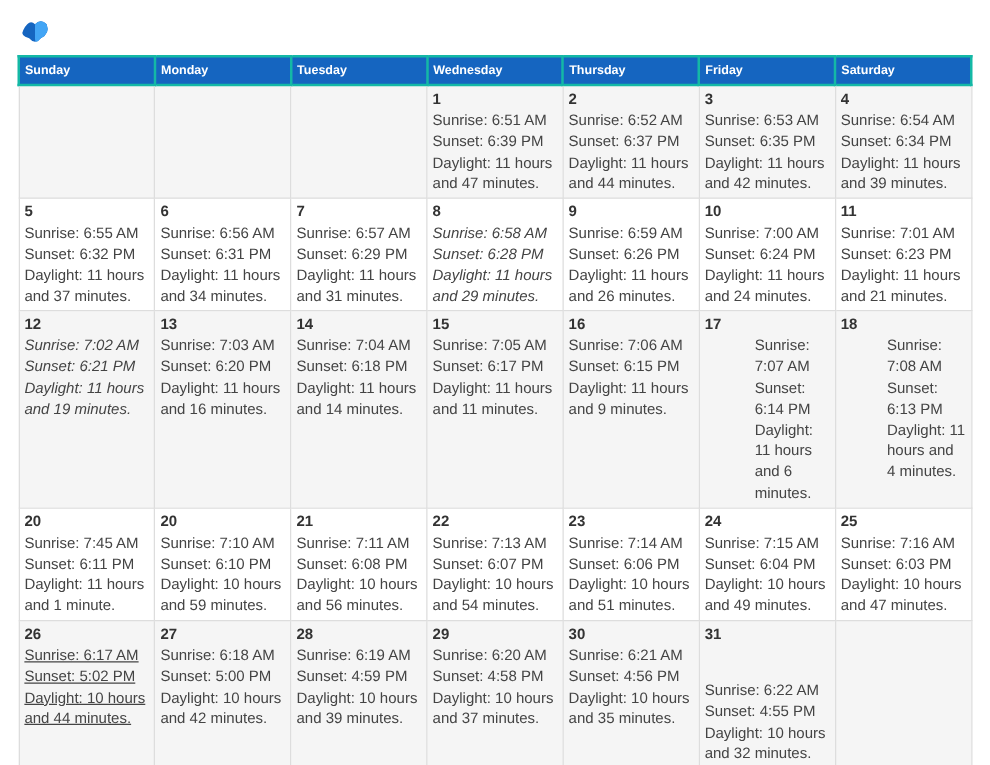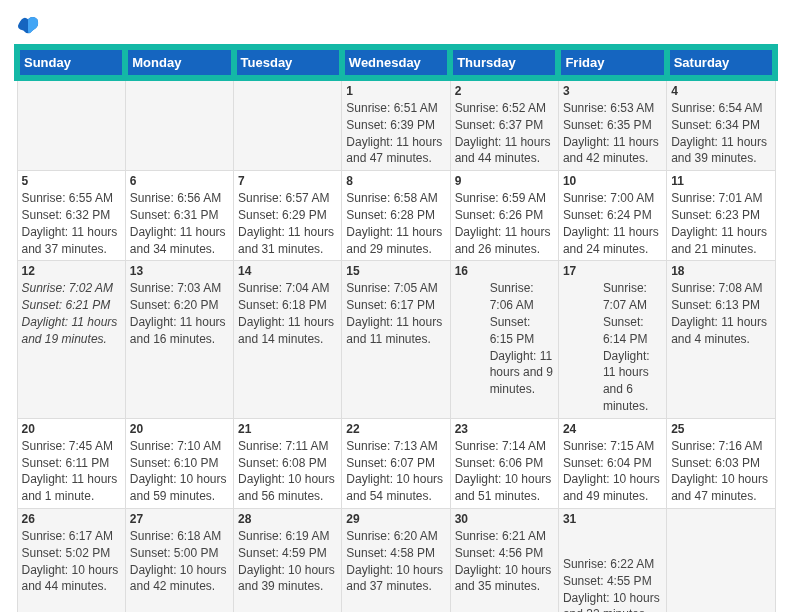--- a/index.html
+++ b/index.html
@@ -49,25 +49,25 @@
       color: #555;
     }
     table {
       width: 100%;
       border-collapse: collapse;
       table-layout: fixed;
     }
     thead tr th {
       background-color: #1565c0;
       color: #fff;
-      font-size: 13px;
+      font-size: 10px;
       font-weight: bold;
       padding: 5px 4px;
       text-align: left;
-      border: 6px solid #14b8a6;
+      border: 2px solid #14b8a6;
     }
     tbody tr td {
       vertical-align: top;
       border: 1px solid #ddd;
       padding: 3px 4px;
       font-size: 9.5px;
       color: #333;
       height: 84px;
       background: #fff;
     }
@@ -167,21 +167,21 @@
 Daylight: 11 hours and 34 minutes.</div>
           </td>
           <td>
             <span class="day-number">7</span>
             <div class="day-info" style="white-space: pre-line;">Sunrise: 6:57 AM
 Sunset: 6:29 PM
 Daylight: 11 hours and 31 minutes.</div>
           </td>
           <td>
             <span class="day-number">8</span>
-            <div class="day-info" style="white-space: pre-line;">Sunrise: 6:58 AM
+            <div class="day-info" style="white-space: pre-line; font-style: italic;">Sunrise: 6:58 AM
 Sunset: 6:28 PM
 Daylight: 11 hours and 29 minutes.</div>
           </td>
           <td>
             <span class="day-number">9</span>
             <div class="day-info" style="white-space: pre-line;">Sunrise: 6:59 AM
 Sunset: 6:26 PM
 Daylight: 11 hours and 26 minutes.</div>
           </td>
           <td>
@@ -217,33 +217,33 @@
 Daylight: 11 hours and 14 minutes.</div>
           </td>
           <td>
             <span class="day-number">15</span>
             <div class="day-info" style="white-space: pre-line;">Sunrise: 7:05 AM
 Sunset: 6:17 PM
 Daylight: 11 hours and 11 minutes.</div>
           </td>
           <td>
             <span class="day-number">16</span>
-            <div class="day-info" style="white-space: pre-line; margin-left: 35px;">Sunrise: 7:06 AM
+            <div class="day-info" style="white-space: pre-line;">Sunrise: 7:06 AM
 Sunset: 6:15 PM
 Daylight: 11 hours and 9 minutes.</div>
           </td>
           <td>
             <span class="day-number">17</span>
             <div class="day-info" style="white-space: pre-line; margin-left: 40px;">Sunrise: 7:07 AM
 Sunset: 6:14 PM
 Daylight: 11 hours and 6 minutes.</div>
           </td>
           <td>
             <span class="day-number">18</span>
-            <div class="day-info" style="white-space: pre-line;">Sunrise: 7:08 AM
+            <div class="day-info" style="white-space: pre-line; margin-left: 37px;">Sunrise: 7:08 AM
 Sunset: 6:13 PM
 Daylight: 11 hours and 4 minutes.</div>
           </td>
         </tr>
         <tr>
           <td>
             <span class="day-number">20</span>
             <div class="day-info" style="white-space: pre-line;">Sunrise: 7:45 AM
 Sunset: 6:11 PM
 Daylight: 11 hours and 1 minute.</div>
@@ -281,21 +281,21 @@
           <td>
             <span class="day-number">25</span>
             <div class="day-info" style="white-space: pre-line;">Sunrise: 7:16 AM
 Sunset: 6:03 PM
 Daylight: 10 hours and 47 minutes.</div>
           </td>
         </tr>
         <tr>
           <td>
             <span class="day-number">26</span>
-            <div class="day-info" style="white-space: pre-line;">Sunrise: 6:17 AM
+            <div class="day-info" style="white-space: pre-line; text-decoration: underline;">Sunrise: 6:17 AM
 Sunset: 5:02 PM
 Daylight: 10 hours and 44 minutes.</div>
           </td>
           <td>
             <span class="day-number">27</span>
             <div class="day-info" style="white-space: pre-line;">Sunrise: 6:18 AM
 Sunset: 5:00 PM
 Daylight: 10 hours and 42 minutes.</div>
           </td>
           <td>

